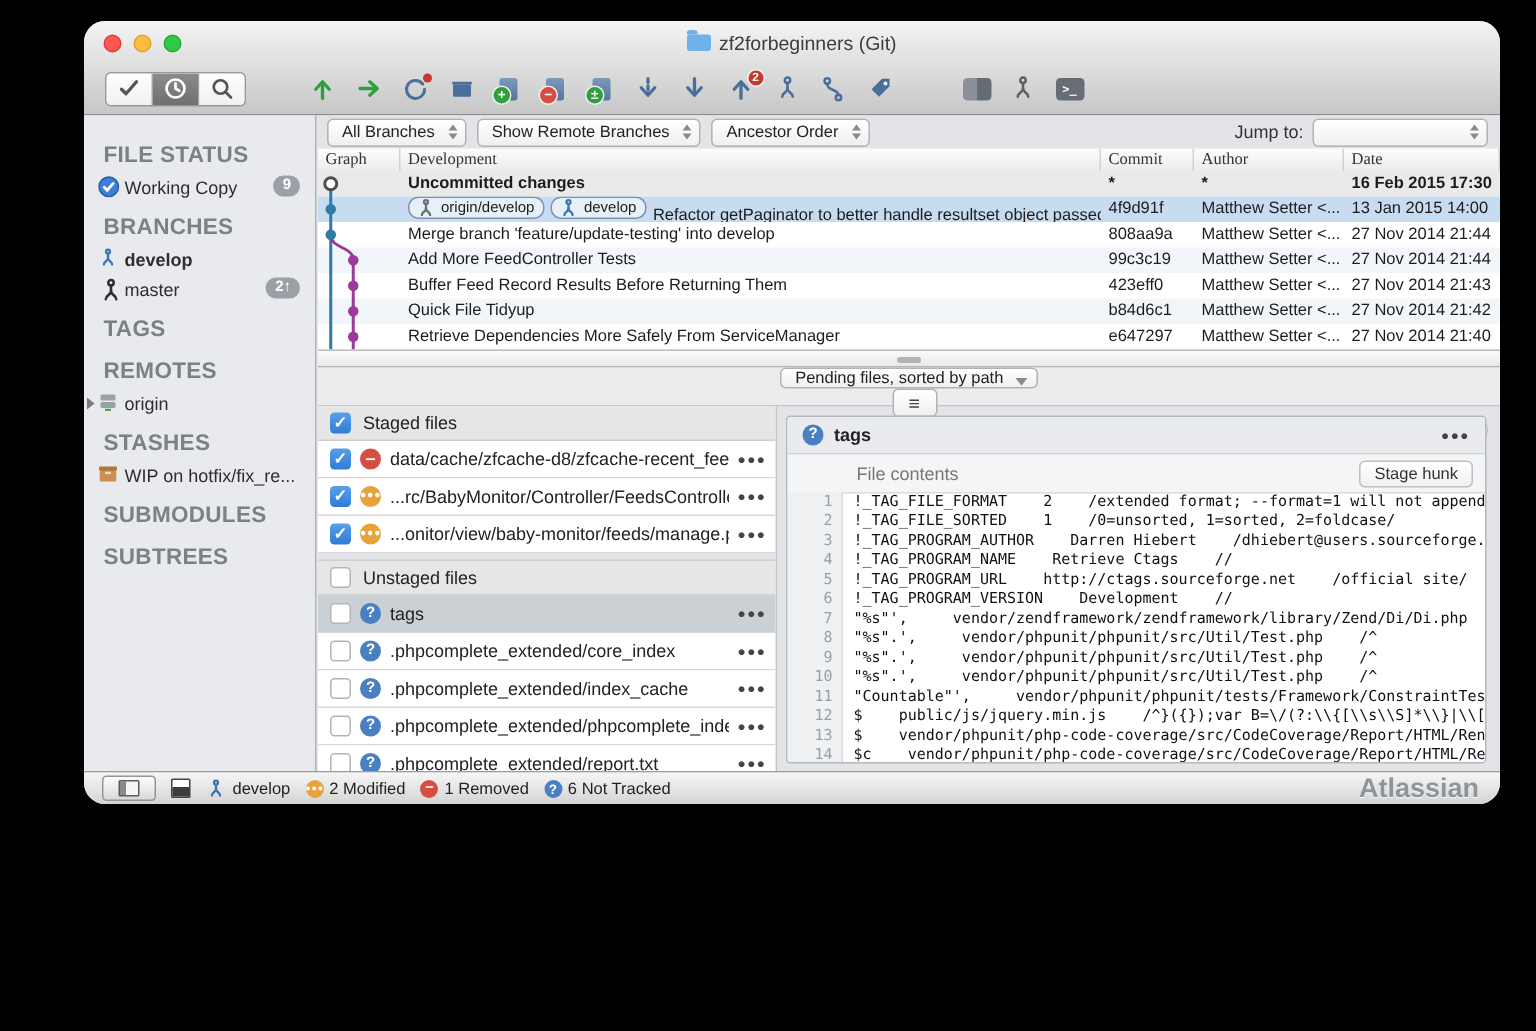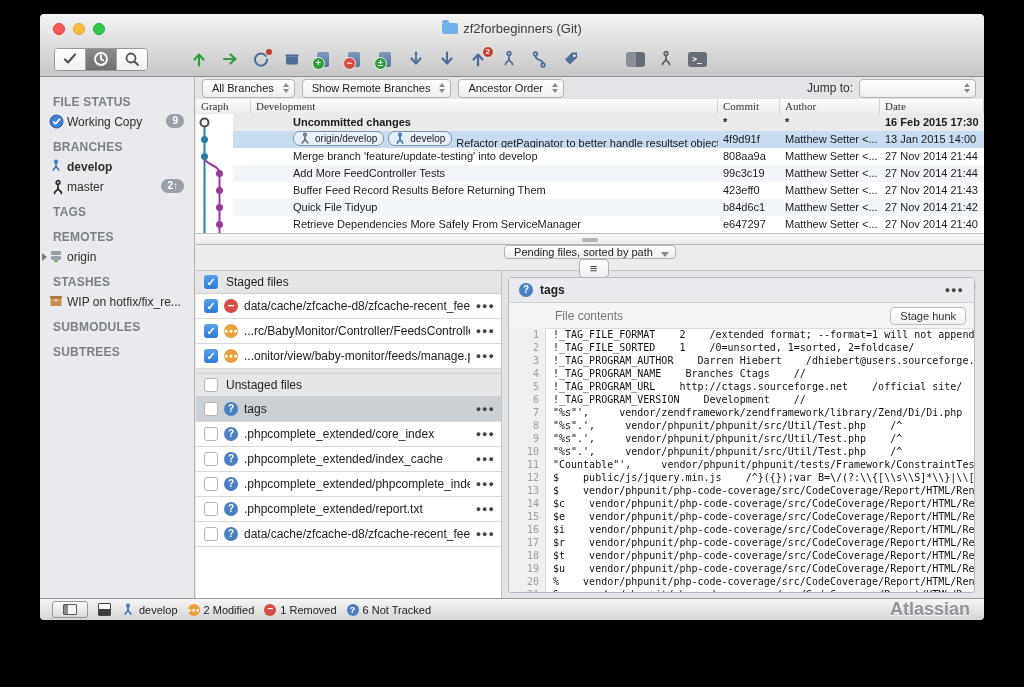--- a/index.html
+++ b/index.html
@@ -1,18 +1,18 @@
 <!DOCTYPE html>
 <html><head>
 <meta charset="utf-8">
 <style>
   html,body{margin:0;padding:0;}
   body{width:1024px;height:687px;background:#000;position:relative;overflow:hidden;
        font-family:"Liberation Sans",sans-serif;-webkit-font-smoothing:antialiased;}
-  #window{position:absolute;left:40px;top:14px;width:944px;height:606px;border-radius:4px;
+  #window{position:absolute;left:56px;top:14px;width:944px;height:522px;border-radius:14px;
           background:#e7e9ec;box-shadow:0 18px 45px rgba(0,0,0,.8);overflow:hidden;}
 
   
   .chrome{position:absolute;top:0;left:0;right:0;height:62px;
           background:linear-gradient(#f4f4f4,#c7c7c7);border-bottom:1px solid #8f8f8f;
           border-radius:5px 5px 0 0;}
   .traffic{position:absolute;top:9px;left:13px;display:flex;gap:8px;}
   .light{width:12px;height:12px;border-radius:50%;}
   .light.red{background:#fc5753;border:1px solid #df3e38;box-sizing:border-box;}
   .light.yellow{background:#fdbc40;border:1px solid #de9f34;box-sizing:border-box;}
@@ -42,21 +42,21 @@
        color:#fff;font-size:9px;font-weight:bold;line-height:11px;text-align:center;border:1px solid #eee;box-sizing:content-box;}
   .term{display:inline-block;width:19px;height:15px;border-radius:3px;background:#676d75;color:#fff;
        font-size:8px;font-weight:bold;line-height:15px;text-align:center;font-family:"DejaVu Sans Mono",monospace;}
   .finder{display:inline-block;width:19px;height:15px;border-radius:3px;
        background:linear-gradient(90deg,#8a9099 50%,#666c74 50%);}
   .settings-btn{position:absolute;right:14px;top:34px;color:#6e6e6e;}
 
   
   #sidebar{position:absolute;left:0;top:63px;bottom:22px;width:155px;background:#e8eaed;
        border-right:1px solid #b2b2b2;box-sizing:border-box;padding-top:10px;overflow:hidden;}
-  .sec-title{font-size:12px;font-weight:bold;color:#7c8187;padding:8px 0 3px 13px;letter-spacing:.2px;}
+  .sec-title{font-size:15px;font-weight:bold;color:#7c8187;padding:8px 0 3px 13px;letter-spacing:.2px;}
   .side-item{position:relative;font-size:12px;color:#2e2e2e;padding:2px 6px 2px 27px;height:16px;
        line-height:16px;white-space:nowrap;}
   .side-item .sicon{position:absolute;left:9px;top:2px;width:15px;height:15px;}
   .side-item.b{font-weight:bold;}
   .side-badge{position:absolute;right:10px;top:2px;background:#9aa0a8;color:#fff;font-size:10px;
        font-weight:bold;border-radius:8px;padding:1px 6px;line-height:12px;}
   .disc{position:absolute;left:2px;top:6px;width:0;height:0;border-left:5px solid #7a7a7a;
        border-top:4px solid transparent;border-bottom:4px solid transparent;}
 
   
@@ -74,21 +74,21 @@
   .jump-label{font-size:12px;color:#333;}
   .dd.jumpbox{width:86px;}
 
   .colhdr{position:absolute;top:22px;left:0;right:0;height:15px;display:flex;
        background:linear-gradient(#fcfcfc,#ececec);border-bottom:1px solid #c4c4c4;
        font-size:11px;color:#333;line-height:15px;}
   .colhdr span{border-right:1px solid #d2d2d2;padding-left:5px;box-sizing:border-box;font-family:Liberation Serif, serif;}
   .c-graph{width:55px;} .c-desc{flex:1;} .c-commit{width:62px;} .c-author{width:100px;} .c-date{width:104px;}
 
   #commit-rows{position:absolute;top:37px;left:0;right:0;height:119px;background:#fff;}
-  .crow{display:flex;height:17px;line-height:17px;font-size:11px;color:#1c1c1c;margin-left:37px;}
+  .crow{display:flex;height:17px;line-height:17px;font-size:11px;color:#1c1c1c;}
   .crow.stripe{background:#f2f5f9;justify-content:center;} .crow.first{background:#eaeaea;} .crow.sel{background:#c7dbf1;}
   .crow.b{font-weight:bold;}
   .crow .c-desc{white-space:nowrap;overflow:hidden;padding-left:5px;box-sizing:border-box;}
   .crow .c-commit,.crow .c-author,.crow .c-date{white-space:nowrap;overflow:hidden;padding-left:5px;box-sizing:border-box;}
   #graph-overlay{position:absolute;top:37px;left:0;width:55px;height:119px;pointer-events:none;}
   .pill{display:inline-flex;align-items:center;gap:3px;height:13px;border:1px solid #7d93ad;
        border-radius:7px;background:rgba(233,241,249,.95);padding:0 6px 0 4px;font-size:10px;
        color:#1c1c1c;margin-right:4px;vertical-align:1px;font-weight:normal;}
 
   .splitter{position:absolute;top:156px;left:0;right:0;height:12px;
@@ -623,21 +623,21 @@
           <div class="cl">
             <span class="ln">2</span>
             <span class="ct">!_TAG_FILE_SORTED    1    /0=unsorted, 1=sorted, 2=foldcase/</span>
           </div>
           <div class="cl">
             <span class="ln">3</span>
             <span class="ct">!_TAG_PROGRAM_AUTHOR    Darren Hiebert    /dhiebert@users.sourceforge.net/</span>
           </div>
           <div class="cl">
             <span class="ln">4</span>
-            <span class="ct">!_TAG_PROGRAM_NAME    Branches Ctags    //</span>
+            <span class="ct">!_TAG_PROGRAM_NAME    Retrieve Ctags    //</span>
           </div>
           <div class="cl">
             <span class="ln">5</span>
             <span class="ct">!_TAG_PROGRAM_URL    http://ctags.sourceforge.net    /official site/</span>
           </div>
           <div class="cl">
             <span class="ln">6</span>
             <span class="ct">!_TAG_PROGRAM_VERSION    Development    //</span>
           </div>
           <div class="cl">

